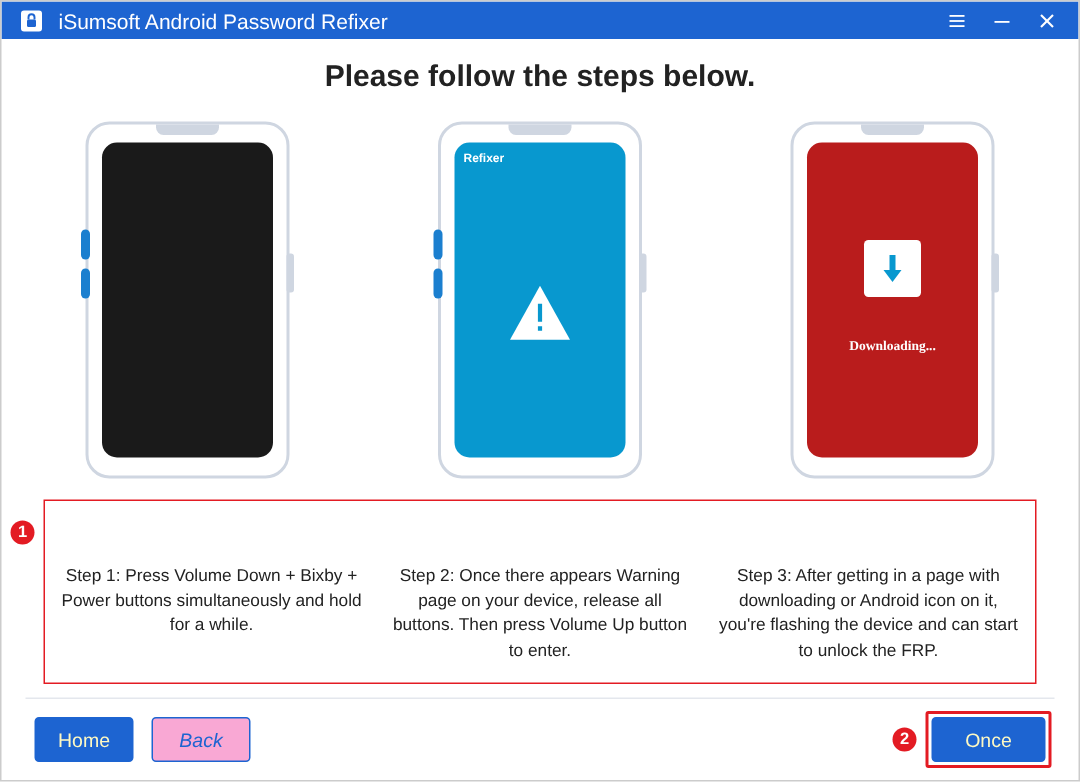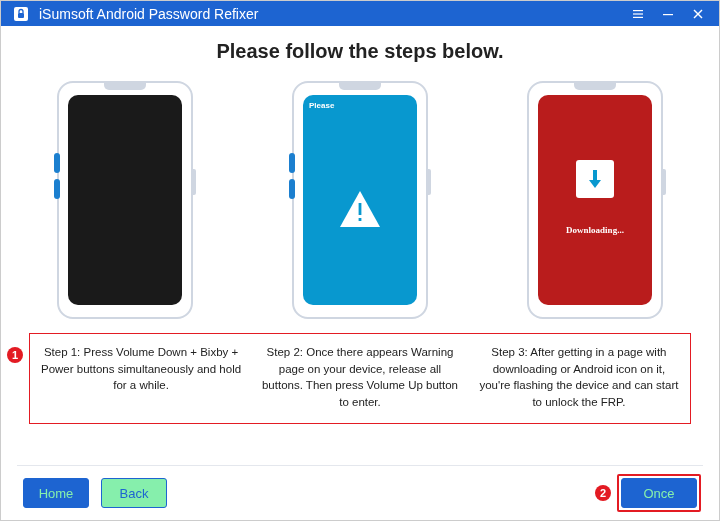--- a/index.html
+++ b/index.html
@@ -72,35 +72,35 @@
   .steps-wrap { position: relative; margin: 6px 0 0 0; }
   .steps-box {
     border: 1px solid #e31b23; padding: 10px 8px 12px; display: flex; justify-content: space-between;
   }
   .callout {
     position: absolute; left: -22px; top: 14px; width: 16px; height: 16px; border-radius: 50%;
     background: #e31b23; color: #fff; font-size: 11px; font-weight: 700;
     display: flex; align-items: center; justify-content: center;
   }
   .step-text {
-    width: 32%; font-size: 11.5px; color: #222; text-align: center; line-height: 1.45;
+    width: 32%; font-size: 11.5px; color: #222; text-align: center; line-height: 1.45; margin-top: 32px;
   }
 
   
   .footer-sep { height:1px; background:#e4e7ed; margin: 0 16px; }
   .footer {
     height: 54px; display: flex; align-items: center; padding: 0 22px; position: relative;
   }
   .btn {
     height: 30px; min-width: 66px; padding: 0 14px; border-radius: 3px; font-size: 13px;
     display: inline-flex; align-items: center; justify-content: center; cursor: pointer;
     border: 1px solid #1d64d1;
   }
-  .btn-primary { background: #1d64d1; color: #86efac; }
-  .btn-secondary { background: #86efac; color: #1d64d1; }
+  .btn-primary { background: #1d64d1; color: #fef9c3; }
+  .btn-secondary { background: #f9a8d4; color: #1d64d1; font-style: italic; }
   .btn + .btn { margin-left: 12px; }
   .footer .spacer { flex:1; }
   .start-wrap { position: relative; }
   .redbox { position:absolute; inset:-4px; border:2px solid #e31b23; border-radius:2px; pointer-events:none; }
   .footer .callout2 {
     position:absolute; left:-26px; top:50%; transform:translateY(-50%);
     width:16px; height:16px; border-radius:50%; background:#e31b23; color:#fff;
     font-size:11px; font-weight:700; display:flex; align-items:center; justify-content:center;
   }
 </style>
@@ -147,21 +147,21 @@
       <div class="side-btn sb-right"></div>
       <div class="screen screen-off"></div>
       <div class="notch"></div>
     </div>
 
     <div class="phone">
       <div class="side-btn sb-left-top"></div>
       <div class="side-btn sb-left-bot"></div>
       <div class="side-btn sb-right"></div>
       <div class="screen screen-warning">
-        <span class="warn-label">Please</span>
+        <span class="warn-label">Refixer</span>
         <span class="tri">
           <svg width="44" height="40" viewBox="0 0 44 40">
             <path d="M22 2 L42 38 L2 38 Z" fill="#fff"></path>
             <rect x="20.6" y="14" width="2.8" height="12" fill="#0898cf"></rect>
             <rect x="20.6" y="29" width="2.8" height="3" fill="#0898cf"></rect>
           </svg>
         </span>
       </div>
       <div class="notch"></div>
     </div>

